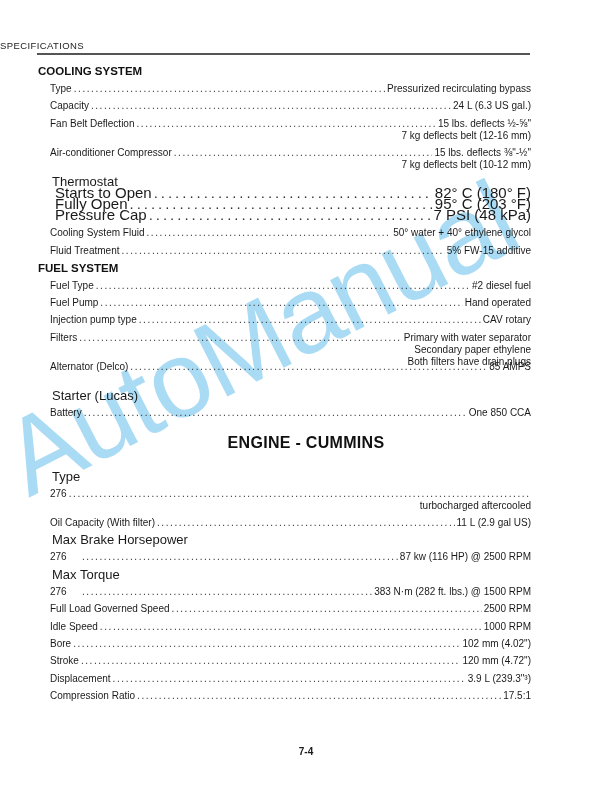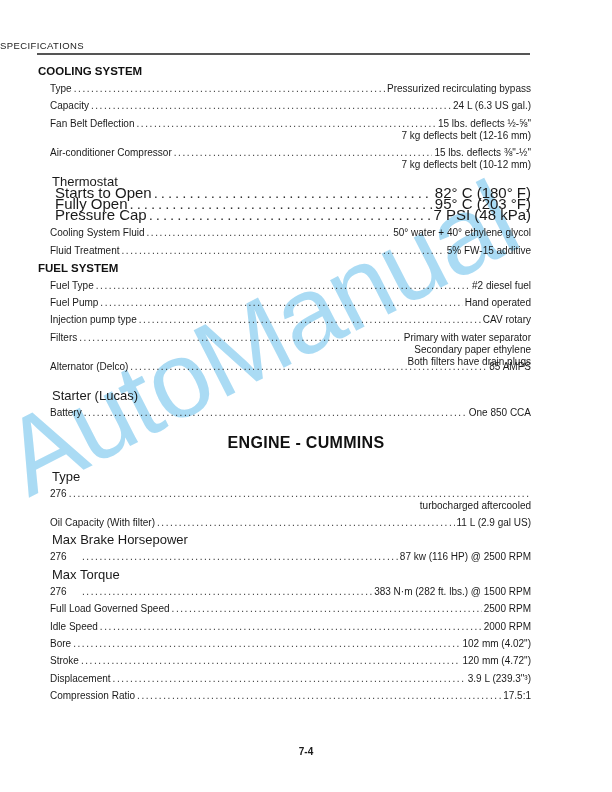--- a/index.html
+++ b/index.html
@@ -186,21 +186,21 @@
 </div>
 
 <div class="row" style="top:603px">
   <span class="label">Full Load Governed Speed</span>
   <span class="leader"></span>
   <span class="value">2500 RPM</span>
 </div>
 <div class="row" style="top:621px">
   <span class="label">Idle Speed</span>
   <span class="leader"></span>
-  <span class="value">2000 RPM</span>
+  <span class="value">1000 RPM</span>
 </div>
 <div class="row" style="top:638px">
   <span class="label">Bore</span>
   <span class="leader"></span>
   <span class="value">102 mm (4.02")</span>
 </div>
 <div class="row" style="top:655px">
   <span class="label">Stroke</span>
   <span class="leader"></span>
   <span class="value">120 mm (4.72")</span>

